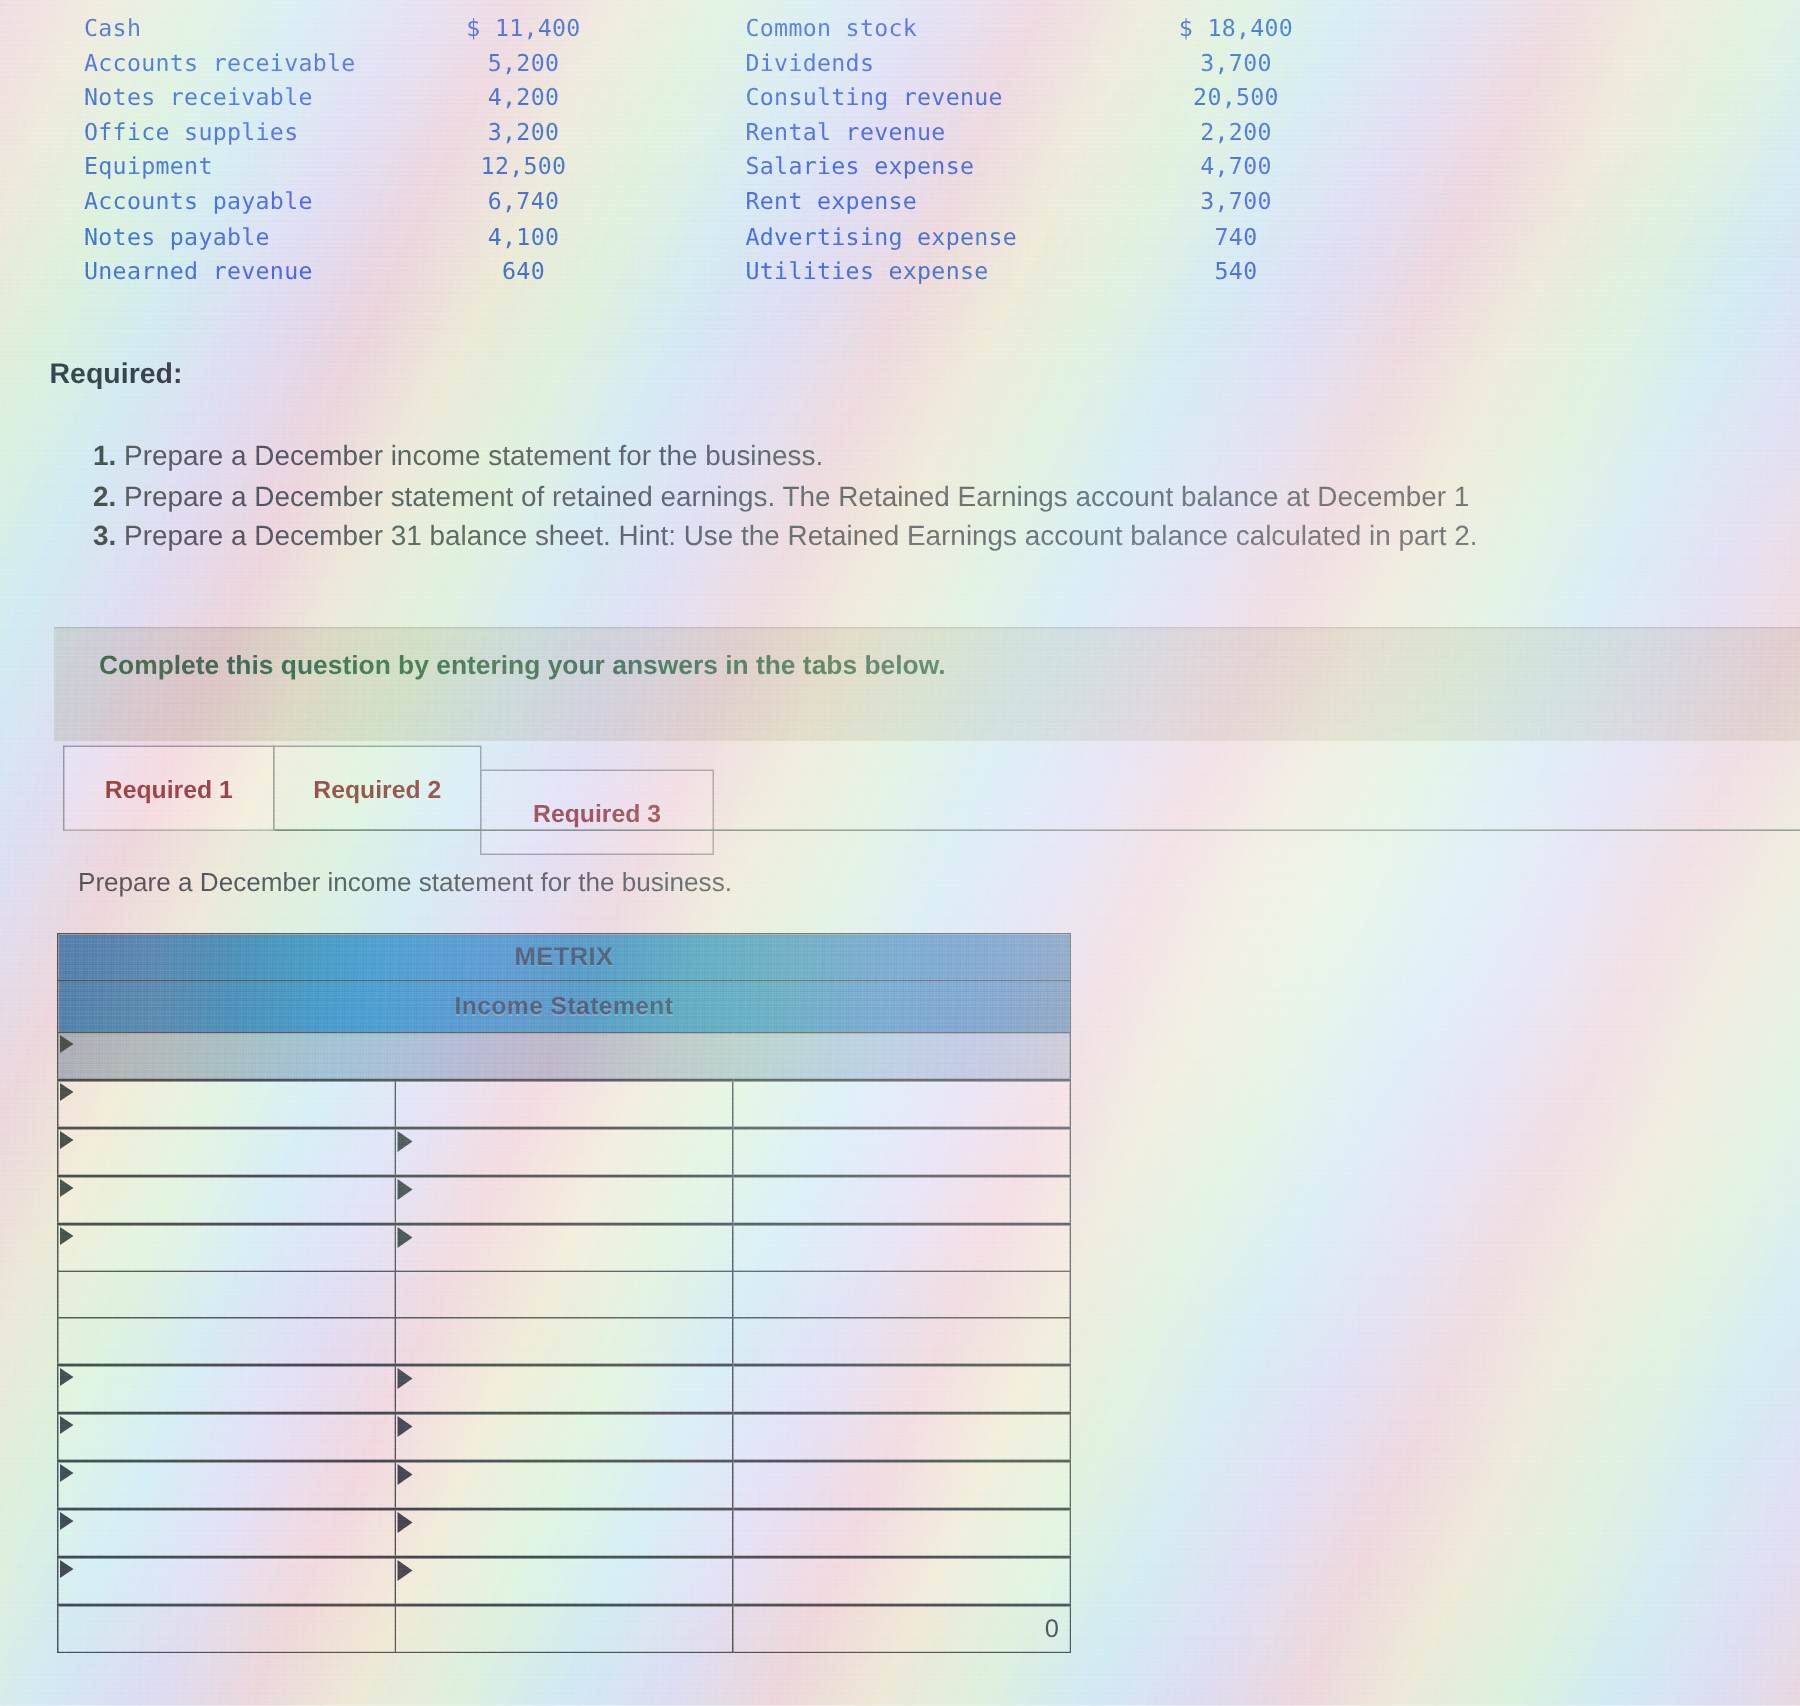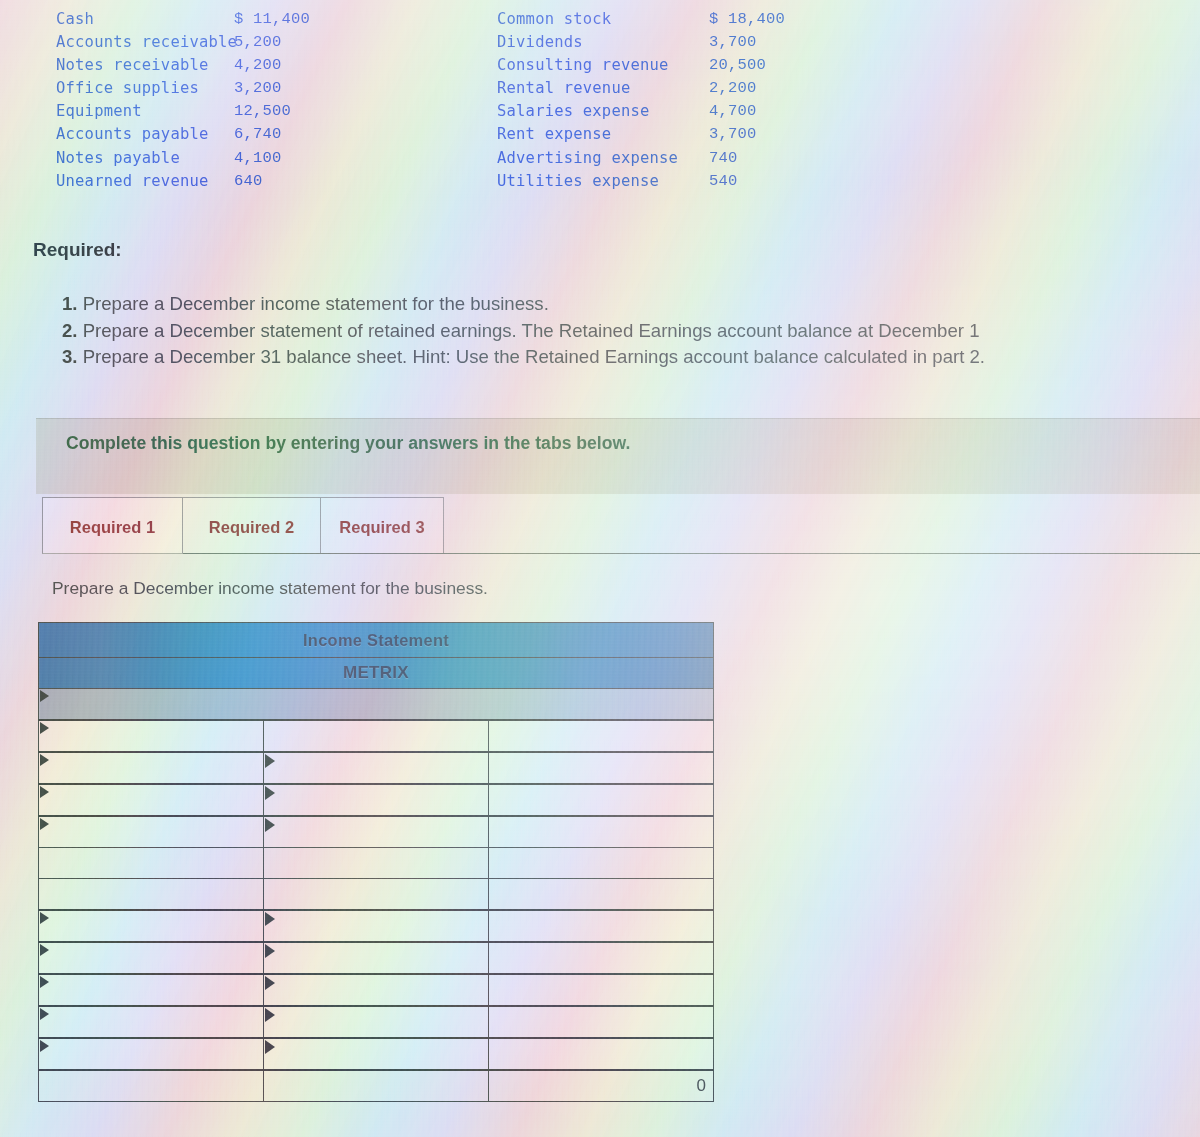--- a/index.html
+++ b/index.html
@@ -44,21 +44,21 @@
   }
 
   #page{position:absolute;inset:0;z-index:5;}
 
   
   .acct-wrap{position:absolute;left:0;top:8px;width:1200px;}
   .acct-col{position:absolute;font-family:"DejaVu Sans Mono","Liberation Mono",monospace;
             font-size:15.5px;color:#1d4ed8;letter-spacing:.2px;}
   .acct-col .row{height:23.1px;line-height:23.1px;white-space:nowrap;position:relative;}
   .acct-col .nm{position:absolute;left:0;}
-  .acct-col .amt{position:absolute;text-align:left;font-family:Liberation Mono, monospace;}
+  .acct-col .amt{position:absolute;text-align:center;}
 
   .colL{left:56px;width:420px;}
   .colL .amt{right:12px;width:230px;}
   .colR{left:497px;width:450px;}
   .colR .amt{right:8px;width:230px;}
 
   
   .req-head{position:absolute;left:33px;top:239px;font-size:19px;font-weight:bold;color:#0f172a;}
   .req-list{position:absolute;left:62px;top:291px;width:1200px;font-size:18.6px;color:#303a42;}
   .req-list .ri{height:26.5px;line-height:26.5px;white-space:nowrap;}
@@ -70,21 +70,21 @@
   .banner span{position:absolute;left:30px;top:14px;font-size:17.6px;font-weight:bold;color:#14532d;}
 
   
   .tabstrip{position:absolute;left:42px;top:497px;width:1158px;height:57px;}
   .tab{position:absolute;top:0;height:57px;border:1px solid #8d9096;
        background:rgba(255,255,255,.26);box-sizing:border-box;
        font-size:16.5px;color:#7f1d1d;text-align:center;line-height:58px;font-weight:bold;}
   .tab.active{border-bottom:1px solid transparent;background:rgba(255,255,255,.42);z-index:3;}
   .tab.t1{left:0;width:141px;}
   .tab.t2{left:140px;width:139px;}
-  .tab.t3{left:278px;width:124px;}
+  .tab.t3{left:278px;width:156px;margin-top:16px;}
   .tabline{position:absolute;left:42px;top:553px;width:1158px;height:1px;background:#5a6a5e;}
 
   .subprompt{position:absolute;left:52px;top:578px;font-size:17.4px;color:#2c3238;}
 
   
   .tbl{position:absolute;left:38px;top:622px;width:676px;border-collapse:collapse;table-layout:fixed;}
   .tbl td{border:1px solid #2d3338;padding:0;height:30px;vertical-align:middle;position:relative;}
   .tbl td.c1{width:416px;}
   .tbl td.c2{width:131px;}
   .tbl td.c3{width:129px;}
@@ -215,24 +215,24 @@
     <div class="tab t2">Required 2</div>
     <div class="tab t3">Required 3</div>
   </div>
   <div class="tabline"></div>
 
   <div class="subprompt">Prepare a December income statement for the business.</div>
 
   <table class="tbl">
     <tbody>
         <tr>
+      <td class="hdr c1" colspan="3">METRIX</td>
+    </tr>
+    <tr>
       <td class="hdr sub c1" colspan="3">Income Statement</td>
-    </tr>
-    <tr>
-      <td class="hdr c1" colspan="3">METRIX</td>
     </tr>
     <tr>
       <td class="spacer c1" colspan="3">
         <span class="mk"></span>
       </td>
     </tr>
 
     <tr class="er">
       <td class="blank c1">
             <span class="mk"></span>

